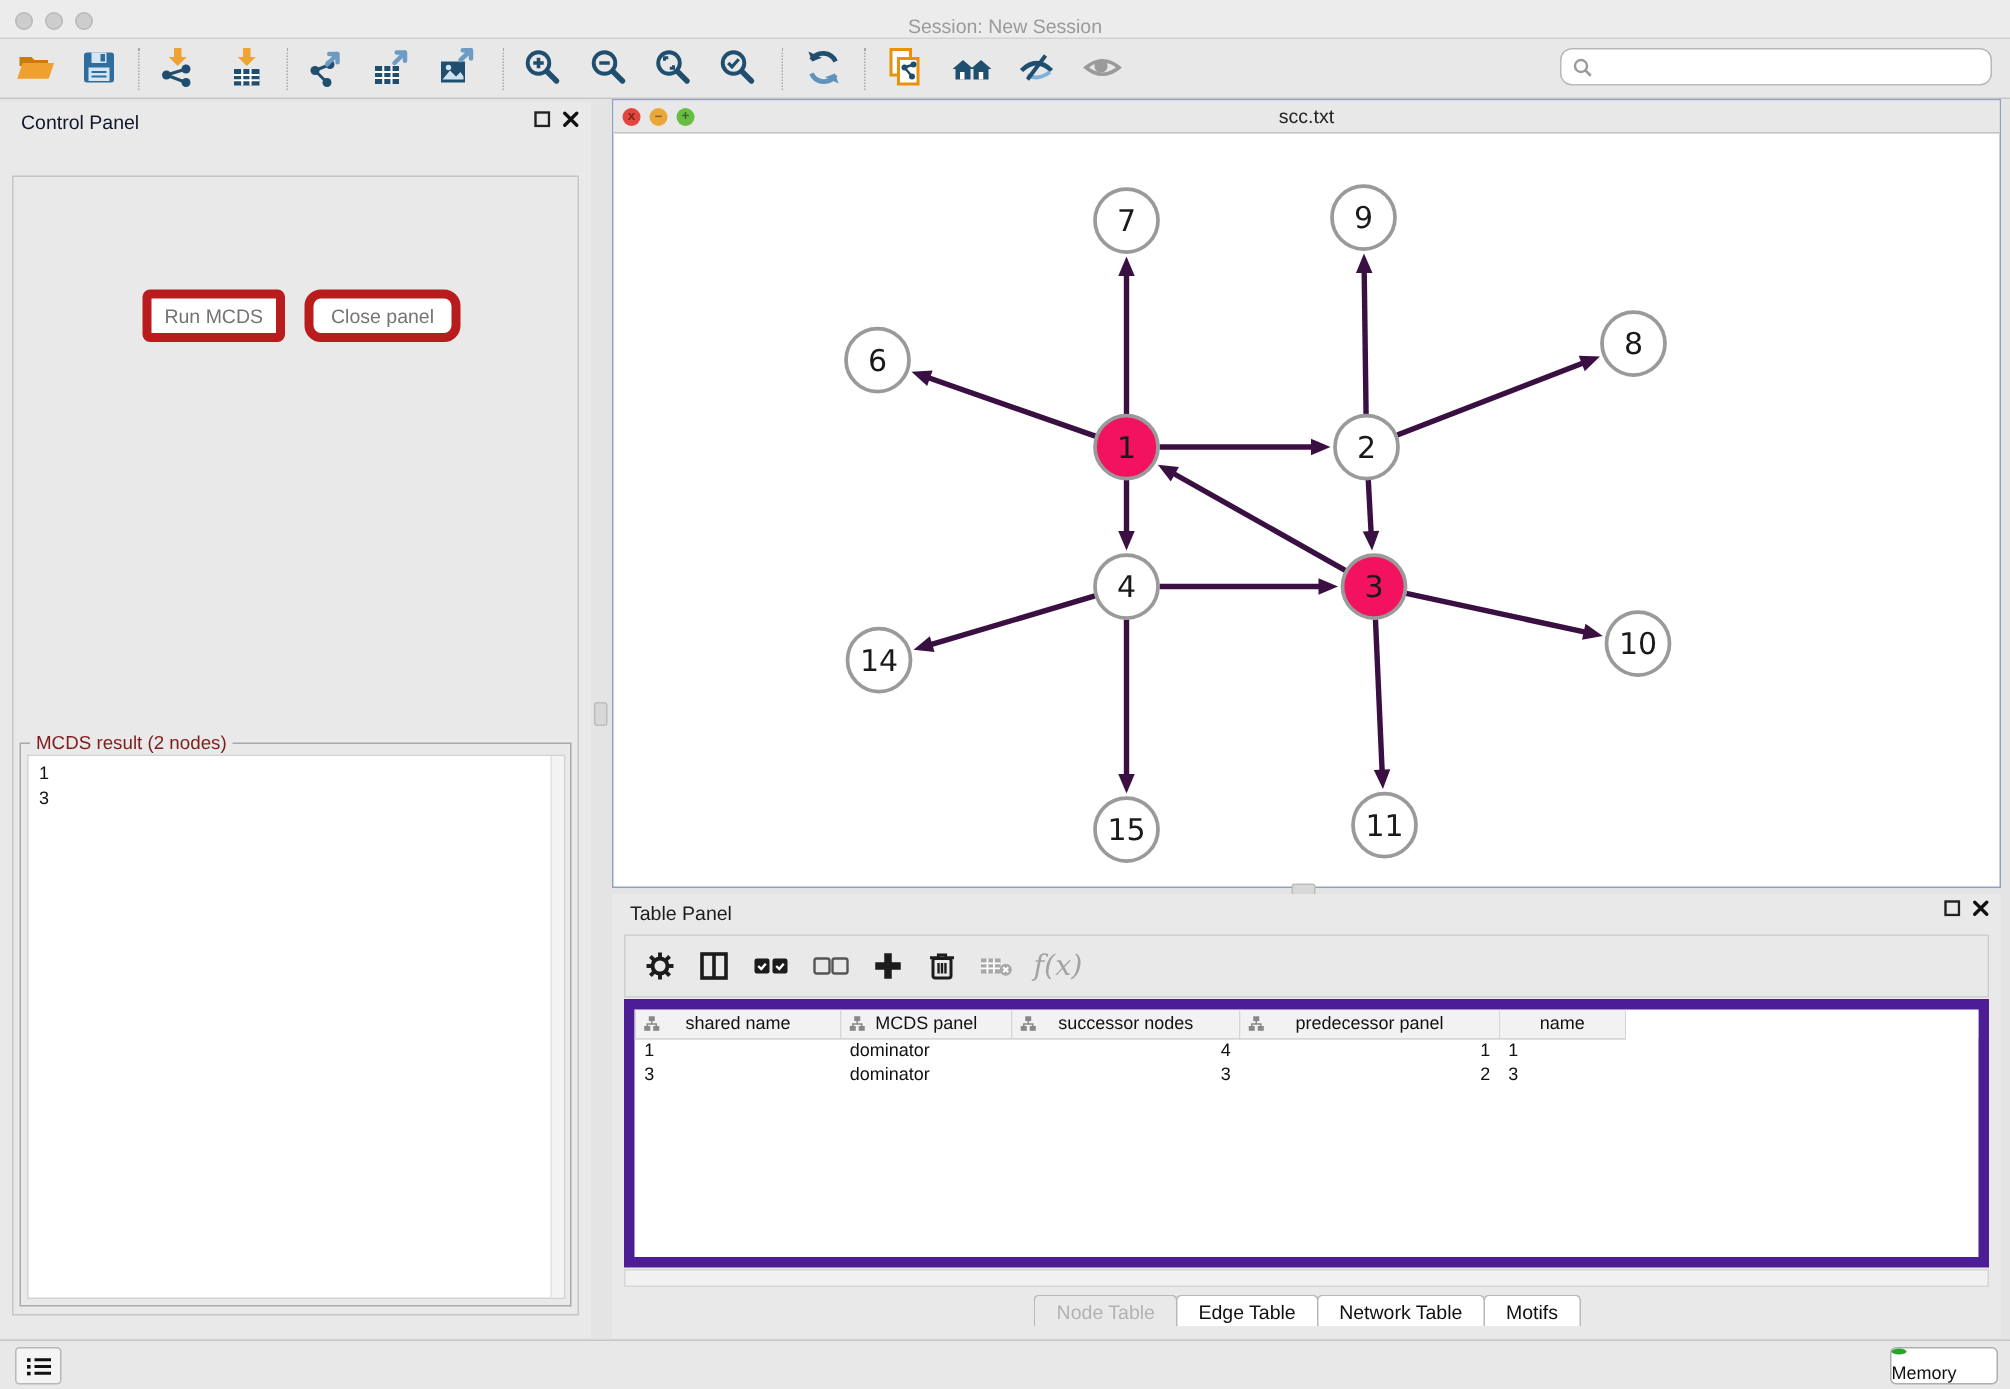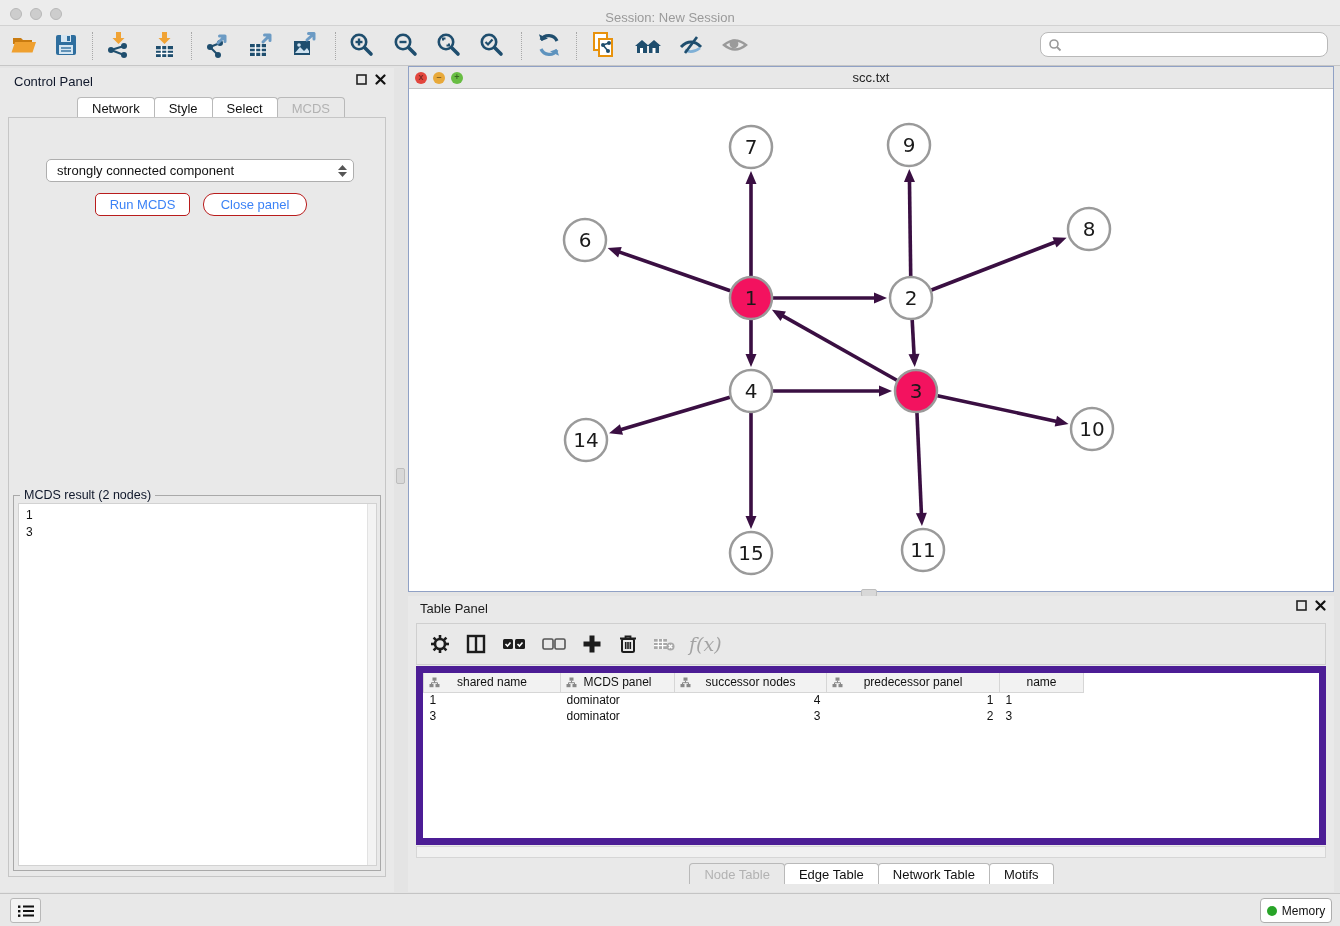--- a/index.html
+++ b/index.html
@@ -23,23 +23,23 @@
   #control-panel { left:0; top:68px; width:394px; height:824px; background:#e9e9e9; }
   #cp-title { left:14px; top:6px; font-size:13px; color:#0f172a; }
   .panel-btns { position:absolute; right:8px; top:6px; display:flex; gap:8px; align-items:center; }
   .tabrow { position:absolute; display:flex; }
   .tab { height:21px; padding:0 14px; font-size:13px; background:#fff; border:1px solid #b9b9b9; border-bottom:none; border-radius:4px 4px 0 0; margin-right:-1px; display:flex; align-items:center; color:#111; }
   .tab.sel { background:#e9e9e9; color:#b2b2b2; }
   #cp-tabs { left:77px; top:29px; }
   #cp-body { left:8px; top:49px; width:378px; height:760px; border:1px solid #c6c6c6; background:#e9e9e9; }
   #opt-label { left:0; top:20px; width:378px; text-align:center; font-size:13px; color:#111; }
   #criterion-select { left:37px; top:41px; width:308px; height:23px; background:#fff; border:1px solid #aeaeae; border-radius:5px; display:flex; align-items:center; padding:0 6px 0 10px; font-size:13px; color:#111; }
-  .pushbtn { position:absolute; top:75px; height:23px; background:#fff; border:1px solid #b91c1c; border-radius:5px; font-size:13px; color:#3b82f6; display:flex; align-items:center; justify-content:center; }
+  .pushbtn { position:absolute; top:75px; height:35px; background:#fff; border:6px solid #b91c1c; border-radius:5px; font-size:13px; color:#737373; display:flex; align-items:center; justify-content:center; }
   #groupbox { left:4px; top:377px; width:368px; height:376px; border:1px solid #a9a9a9; }
-  #groupbox-title { position:absolute; left:6px; top:-8px; background:#e9e9e9; padding:0 4px; font-size:12.5px; color:#0f172a; }
+  #groupbox-title { position:absolute; left:6px; top:-8px; background:#e9e9e9; padding:0 4px; font-size:12.5px; color:#7f1d1d; }
   #result-area { position:absolute; left:4px; top:7px; width:359px; height:363px; background:#fff; border:1px solid #d2d2d2; font-size:12px; color:#111; padding:3px 0 0 7px; line-height:17px; }
   #result-scroll { position:absolute; right:0; top:0; width:9px; height:100%; background:#f3f3f3; border-left:1px solid #e2e2e2; }
 
   
   .vgrip { left:396px; top:468px; width:9px; height:16px; background:#d8d8d8; border:1px solid #bdbdbd; border-radius:2px; }
   .hgrip { left:861px; top:589px; width:16px; height:8px; background:#d8d8d8; border:1px solid #bdbdbd; border-radius:2px; }
 
   
   #network-window { left:408px; top:66px; width:926px; height:526px; background:#fff; border:1px solid #90a1c5; }
   #net-titlebar { left:0; top:0; width:924px; height:22px; background:#e8e8e8; border-bottom:1px solid #c4c4c4; display:flex; align-items:center; }
@@ -58,21 +58,21 @@
   table.grid th { height:19px; background:#f2f2f2; border:1px solid #d6d6d6; border-top:none; font-weight:normal; color:#111; text-align:center; position:relative; }
   table.grid th .colicon { position:absolute; left:5px; top:4px; }
   table.grid td { height:16px; padding:0 6px; color:#111; white-space:nowrap; overflow:hidden; }
   td.al { text-align:left; } td.ar { text-align:right; }
   #tp-hscroll { left:8px; top:250px; width:910px; height:12px; background:#f1f1f1; border:1px solid #d6d6d6; }
   #tp-tabs { left:0px; top:267px; width:926px; display:flex; justify-content:center; }
 
   
   #status-bar { left:0; top:893px; width:1340px; height:33px; background:#e8e8e8; border-top:1px solid #c4c4c4; }
   #list-button { left:10px; top:4px; width:31px; height:25px; background:#f4f4f4; border:1px solid #b8b8b8; border-radius:3px; display:flex; align-items:center; justify-content:center; }
-  #memory-button { left:1260px; top:4px; width:72px; height:25px; background:#fff; border:1px solid #aeaeae; border-radius:4px; display:flex; align-items:center; justify-content:center; gap:5px; font-size:12px; color:#111; }
+  #memory-button { left:1260px; top:4px; width:72px; height:25px; background:#fff; border:1px solid #aeaeae; border-radius:4px; display:flex; align-items:flex-start; justify-content:center; gap:5px; font-size:12px; color:#111;flex-direction:column; }
   #memory-dot { width:10px; height:10px; border-radius:50%; background:#28a428; }
 </style>
 </head>
 <body>
 
 <div class="abs" id="topstrip"></div>
 <div class="abs" id="titlebar">
   <div style="position:absolute; left:10px; top:8px; display:flex; gap:8px;">
     <span class="traffic-gray"></span>
     <span class="traffic-gray"></span>
@@ -237,38 +237,21 @@
       <svg width="11" height="11" viewBox="0 0 11 11">
           <rect x="1" y="1" width="9" height="9" fill="none" stroke="#222" stroke-width="1.6"></rect>
         </svg>
     </span>
     <span style="display:flex;">
       <svg width="11" height="11" viewBox="0 0 11 11">
           <path d="M1.5 1.5 9.5 9.5 M9.5 1.5 1.5 9.5" stroke="#111" stroke-width="2.2" stroke-linecap="round"></path>
         </svg>
     </span>
   </div>
-  <div class="tabrow" id="cp-tabs">
-    <div class="tab">Network</div>
-    <div class="tab">Style</div>
-    <div class="tab">Select</div>
-    <div class="tab sel">MCDS</div>
-  </div>
   <div class="abs" id="cp-body">
-    <div class="abs" id="criterion-select">
-      <span style="flex:1">strongly connected component</span>
-      <span style="display:flex; flex-direction:column; gap:2px; align-items:center;">
-        <svg width="9" height="5" viewBox="0 0 9 5">
-            <path d="M4.5 0 9 5H0z" fill="#555"></path>
-          </svg>
-        <svg width="9" height="5" viewBox="0 0 9 5">
-            <path d="M4.5 5 0 0h9z" fill="#555"></path>
-          </svg>
-      </span>
-    </div>
     <div class="pushbtn" style="left:86px; width:95px;">Run MCDS</div>
     <div class="pushbtn" style="left:194px; width:104px;border-radius:11px;">Close panel</div>
     <div class="abs" id="groupbox">
       <span id="groupbox-title">MCDS result (2 nodes)</span>
       <div id="result-area">
         <div id="result-lines">
             <div>1</div>
             <div>3</div>
           </div>
         <div id="result-scroll"></div>

